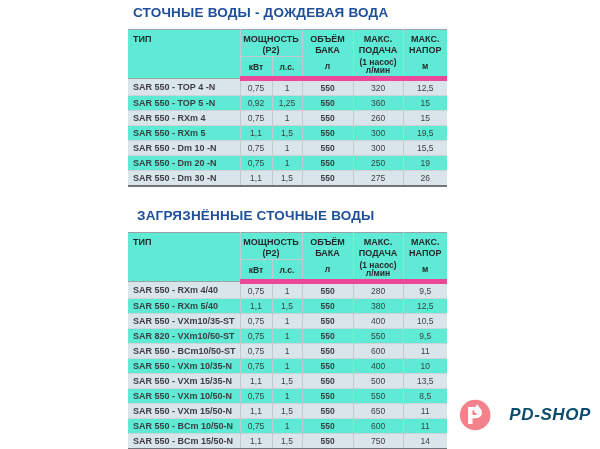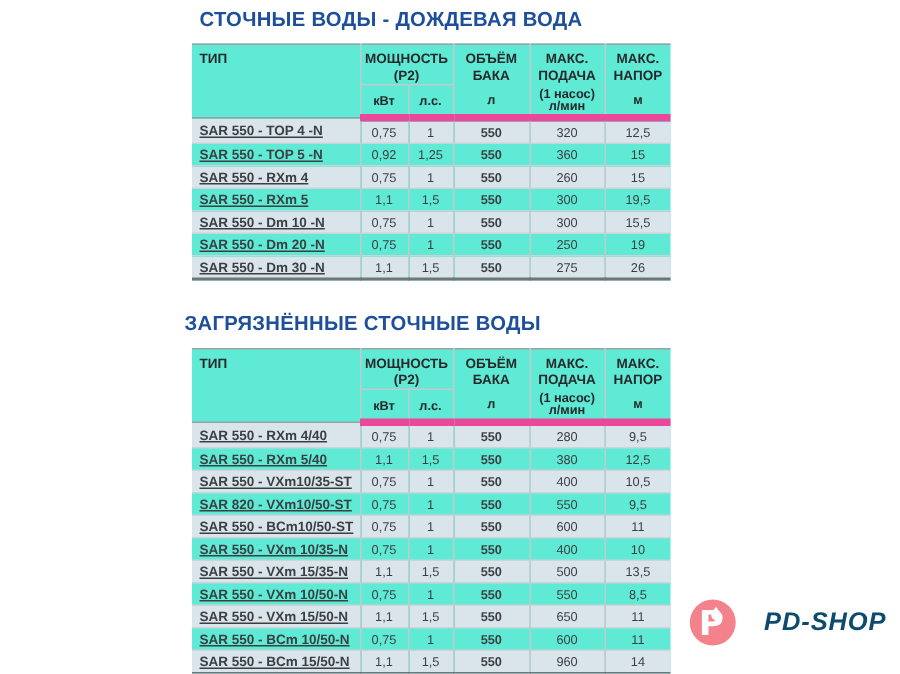--- a/index.html
+++ b/index.html
@@ -5,21 +5,21 @@
   html,body{margin:0;padding:0;}
   body{
     width:600px;height:449px;background:#ffffff;position:relative;overflow:hidden;
     font-family:"Liberation Sans", sans-serif;
   }
   .section-title{
     position:absolute;margin:0;font-size:13.5px;font-weight:bold;
     color:#1d4f9a;letter-spacing:0.2px;white-space:nowrap;
   }
   #title1{left:133px;top:5px;}
-  #title2{left:123px;top:208px;}
+  #title2{left:137px;top:208px;}
 
   table.spec-table{
     position:absolute;border-collapse:collapse;table-layout:fixed;width:319px;
     background:#5eead4;border-top:1px solid #9ba1a7;border-bottom:2px solid #6f757b;
   }
   #table1{left:128px;top:29px;}
   #table2{left:128px;top:232px;}
 
   .spec-table th{font-weight:bold;color:#26292c;padding:0;}
   .hrow1{height:27px;}
@@ -37,21 +37,21 @@
   
   .spec-table th:not(.th-type), .spec-table td:not(.col-type){border-left:1px solid #c3c9ce;}
 
   .spec-table tbody td{
     font-size:8.5px;color:#3c3f42;text-align:center;height:14px;padding:0;
     white-space:nowrap;overflow:hidden;
   }
   .spec-table tbody tr + tr td{border-top:1px solid #ced3d8;}
   .spec-table tbody tr.stripe td{background:#dae4eb;}
   .col-type{font-weight:bold;color:#17191b;text-align:left !important;
-            padding-left:5px !important;font-size:9px !important;text-decoration:underline;}
+            padding-left:5px !important;font-size:9px !important;}
   .col-tank{font-weight:bold;color:#17191b;}
 
   
   .logo{position:absolute;left:459px;top:394px;width:132px;height:42px;
         display:flex;align-items:center;cursor:pointer;}
   .logo-text{
     font-size:17px;font-weight:bold;font-style:italic;color:#0c4a6e;
     letter-spacing:0.6px;margin-left:18px;white-space:nowrap;
   }
 </style>
@@ -281,21 +281,21 @@
         <td class="col-hp">1</td>
         <td class="col-tank">550</td>
         <td class="col-flow">600</td>
         <td class="col-head">11</td>
       </tr>
       <tr class="stripe">
         <td class="col-type">SAR 550 - BCm 15/50-N</td>
         <td class="col-kw">1,1</td>
         <td class="col-hp">1,5</td>
         <td class="col-tank">550</td>
-        <td class="col-flow">960</td>
+        <td class="col-flow">750</td>
         <td class="col-head">14</td>
       </tr>
     </tbody>
 </table>
 
 <div class="logo">
   <svg width="38" height="38" viewBox="0 0 38 38">
     <circle cx="19" cy="19" r="18" fill="#f4828c"></circle>
     <text x="18" y="29" text-anchor="middle" font-family="DejaVu Sans, sans-serif" font-size="27" font-weight="bold" fill="#fdfdfd">P</text>
     <path d="M21.5 6.5 C23.4 9.6 25.2 11.2 25.2 13.4 a3.7 3.7 0 1 1 -7.4 0 c0 -2.2 1.8 -3.8 3.7 -6.9 z" fill="#ffffff"></path>

